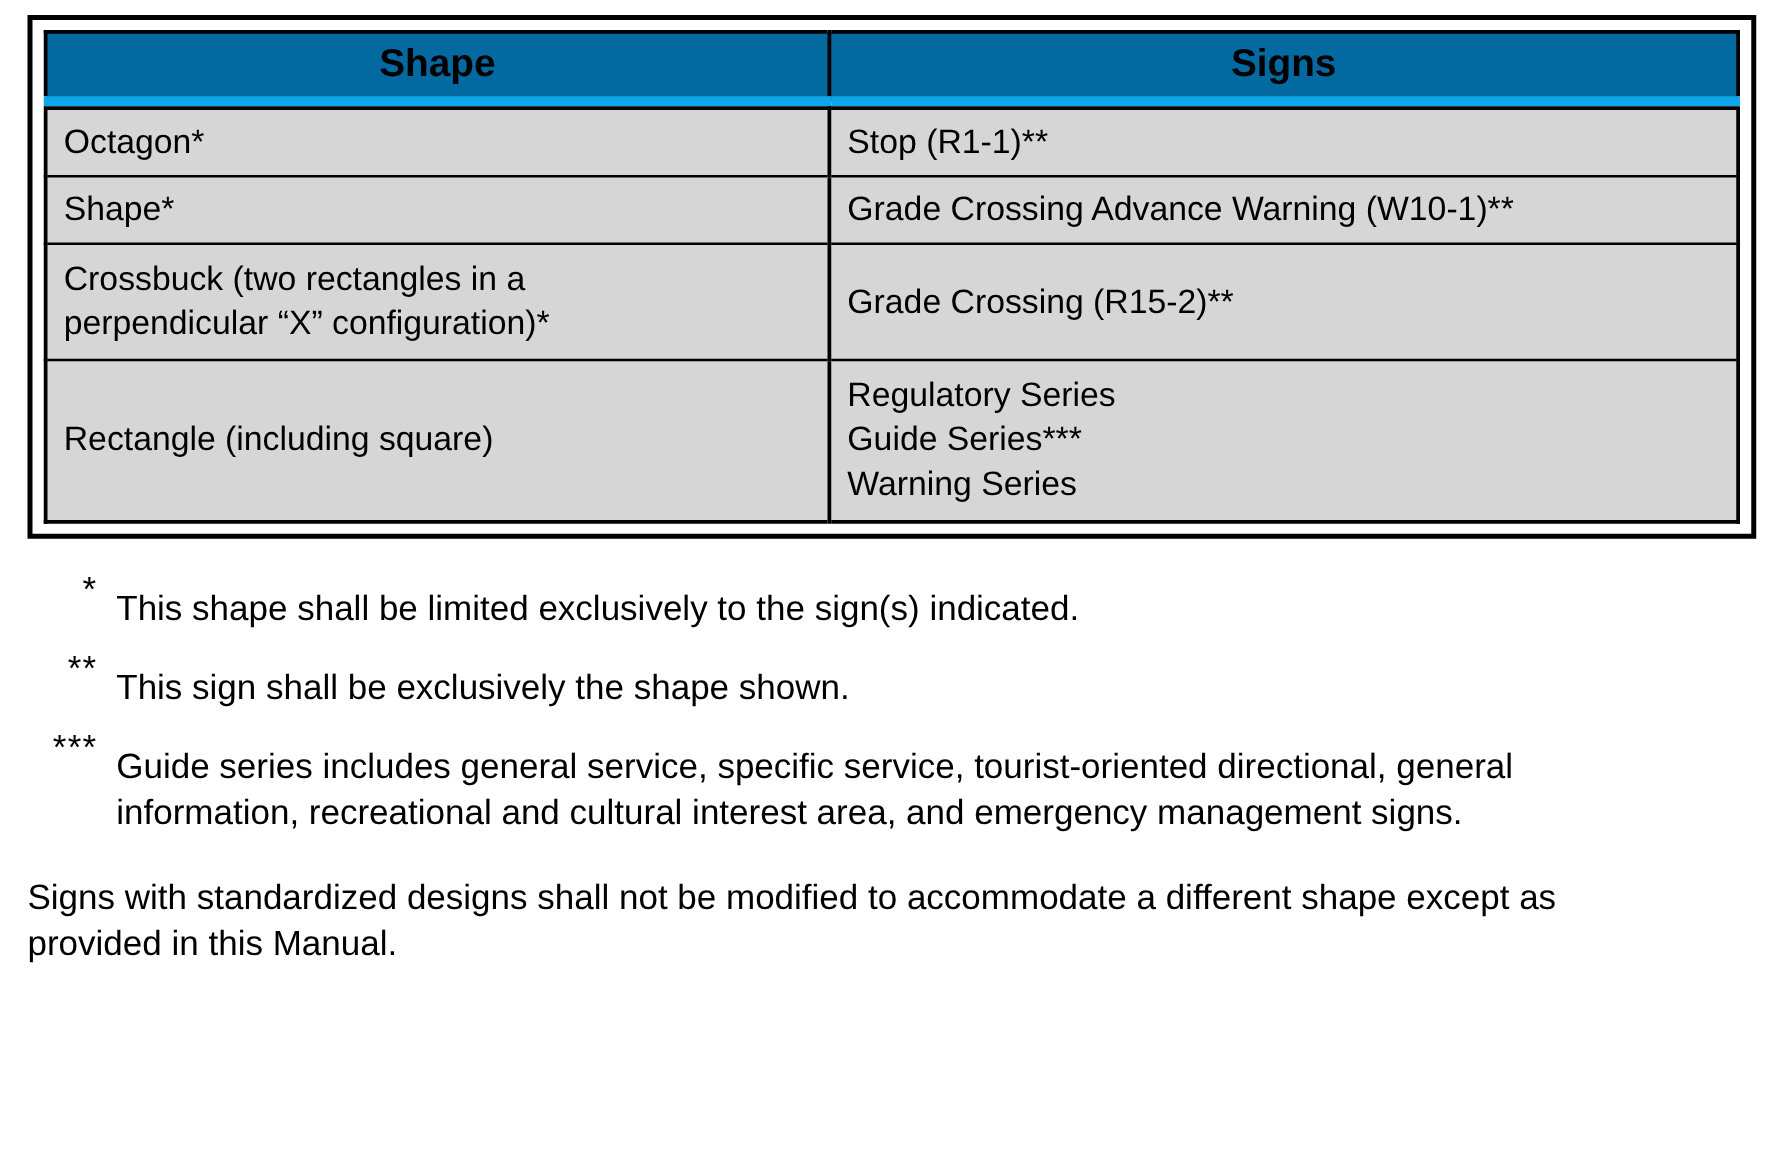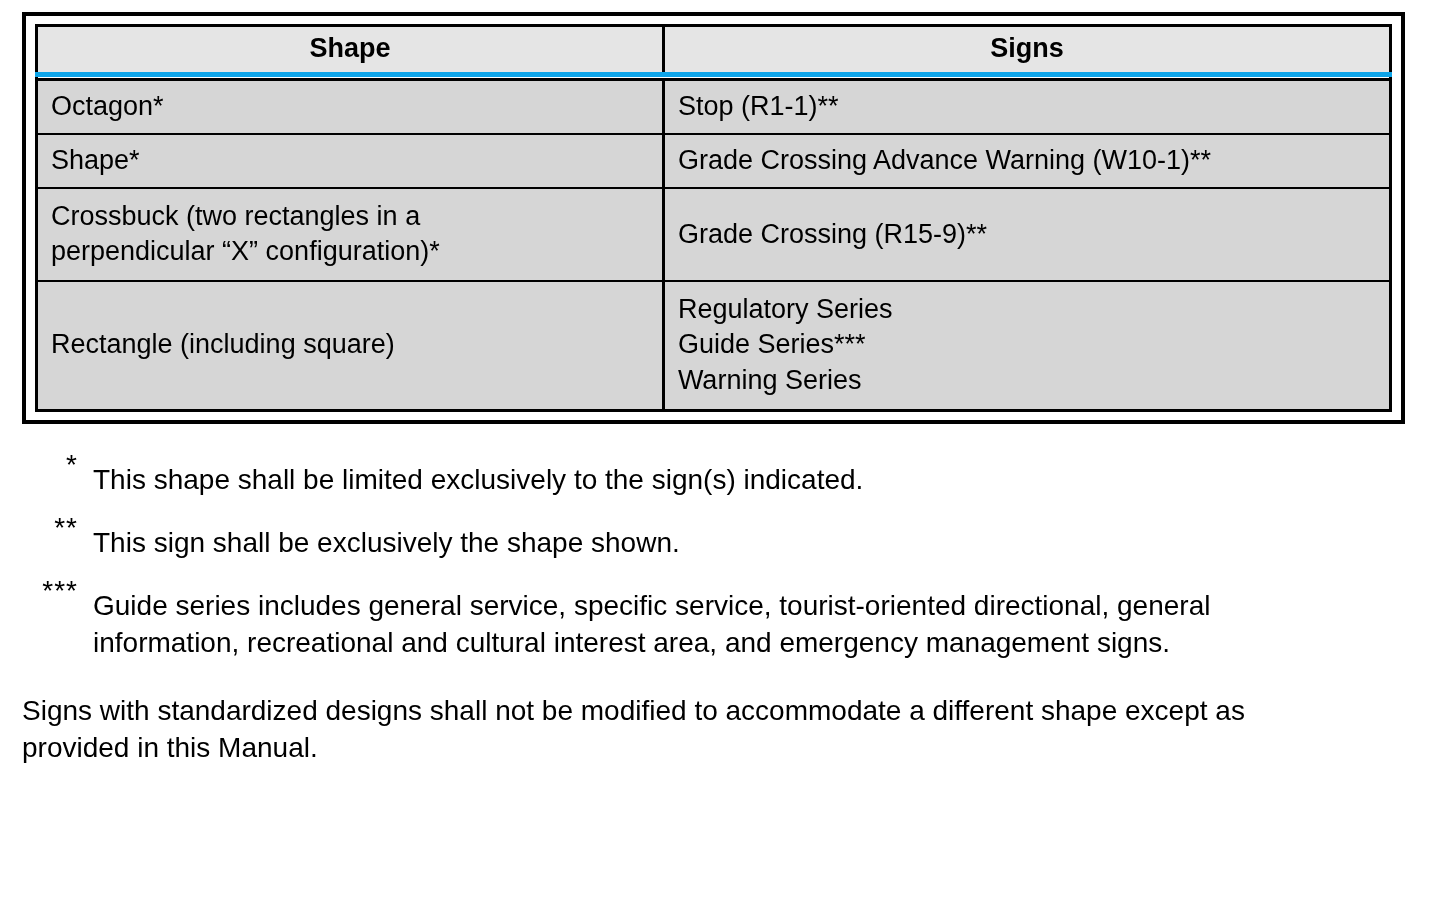--- a/index.html
+++ b/index.html
@@ -26,26 +26,26 @@
   
   table.signs-table {
     width: 100%;
     border-collapse: collapse;
     table-layout: fixed;
     border: 3px solid #000;
   }
   col.col-shape { width: 46.3%; }
   col.col-signs { width: 53.7%; }
   th {
-    font-size: 27px;
+    font-size: 31px;
     font-weight: bold;
     text-align: center;
     padding: 6px 0 8px 0;
-    background: #e5e5e5;
-    border-bottom: 5px solid #0ea5e9;
+    background: #0369a1;
+    border-bottom: 8px solid #0ea5e9;
   }
   th.shape-th { border-right: 3px solid #000; }
   
   tr.spacer-row td {
     height: 5px;
     padding: 0;
     background: #ffffff;
     border: none;
     border-bottom: 3px solid #000;
   }
@@ -111,21 +111,21 @@
           <td class="cell shape-cell">Octagon*</td>
           <td class="cell signs-cell">Stop (R1-1)**</td>
         </tr>
         <tr class="shaded">
           <td class="cell shape-cell">Shape*</td>
           <td class="cell signs-cell">Grade Crossing Advance Warning (W10-1)**</td>
         </tr>
         <tr class="shaded tall">
           <td class="cell shape-cell">Crossbuck (two rectangles in a
 perpendicular “X” configuration)*</td>
-          <td class="cell signs-cell">Grade Crossing (R15-9)**</td>
+          <td class="cell signs-cell">Grade Crossing (R15-2)**</td>
         </tr>
         <tr class="shaded tall">
           <td class="cell shape-cell">Rectangle (including square)</td>
           <td class="cell signs-cell">Regulatory Series
 Guide Series***
 Warning Series</td>
         </tr>
       </tbody>
     </table>
   </div>

